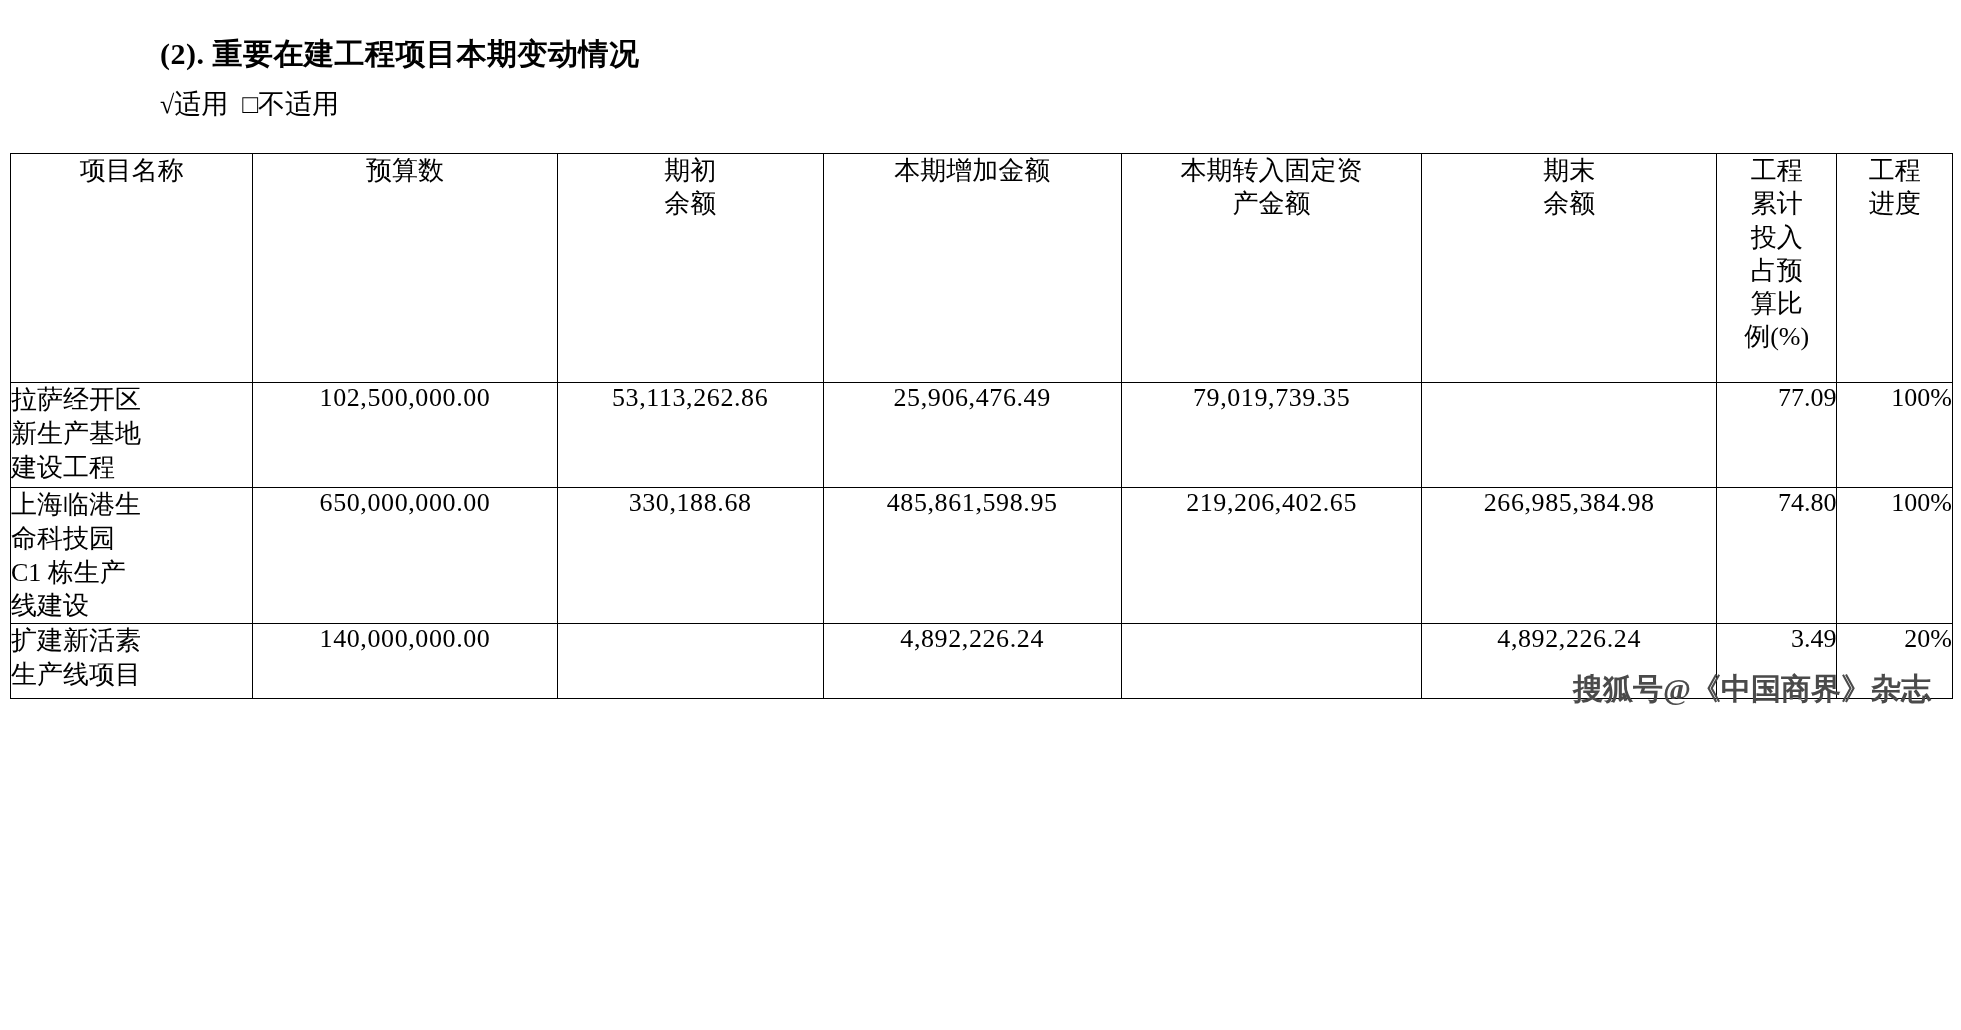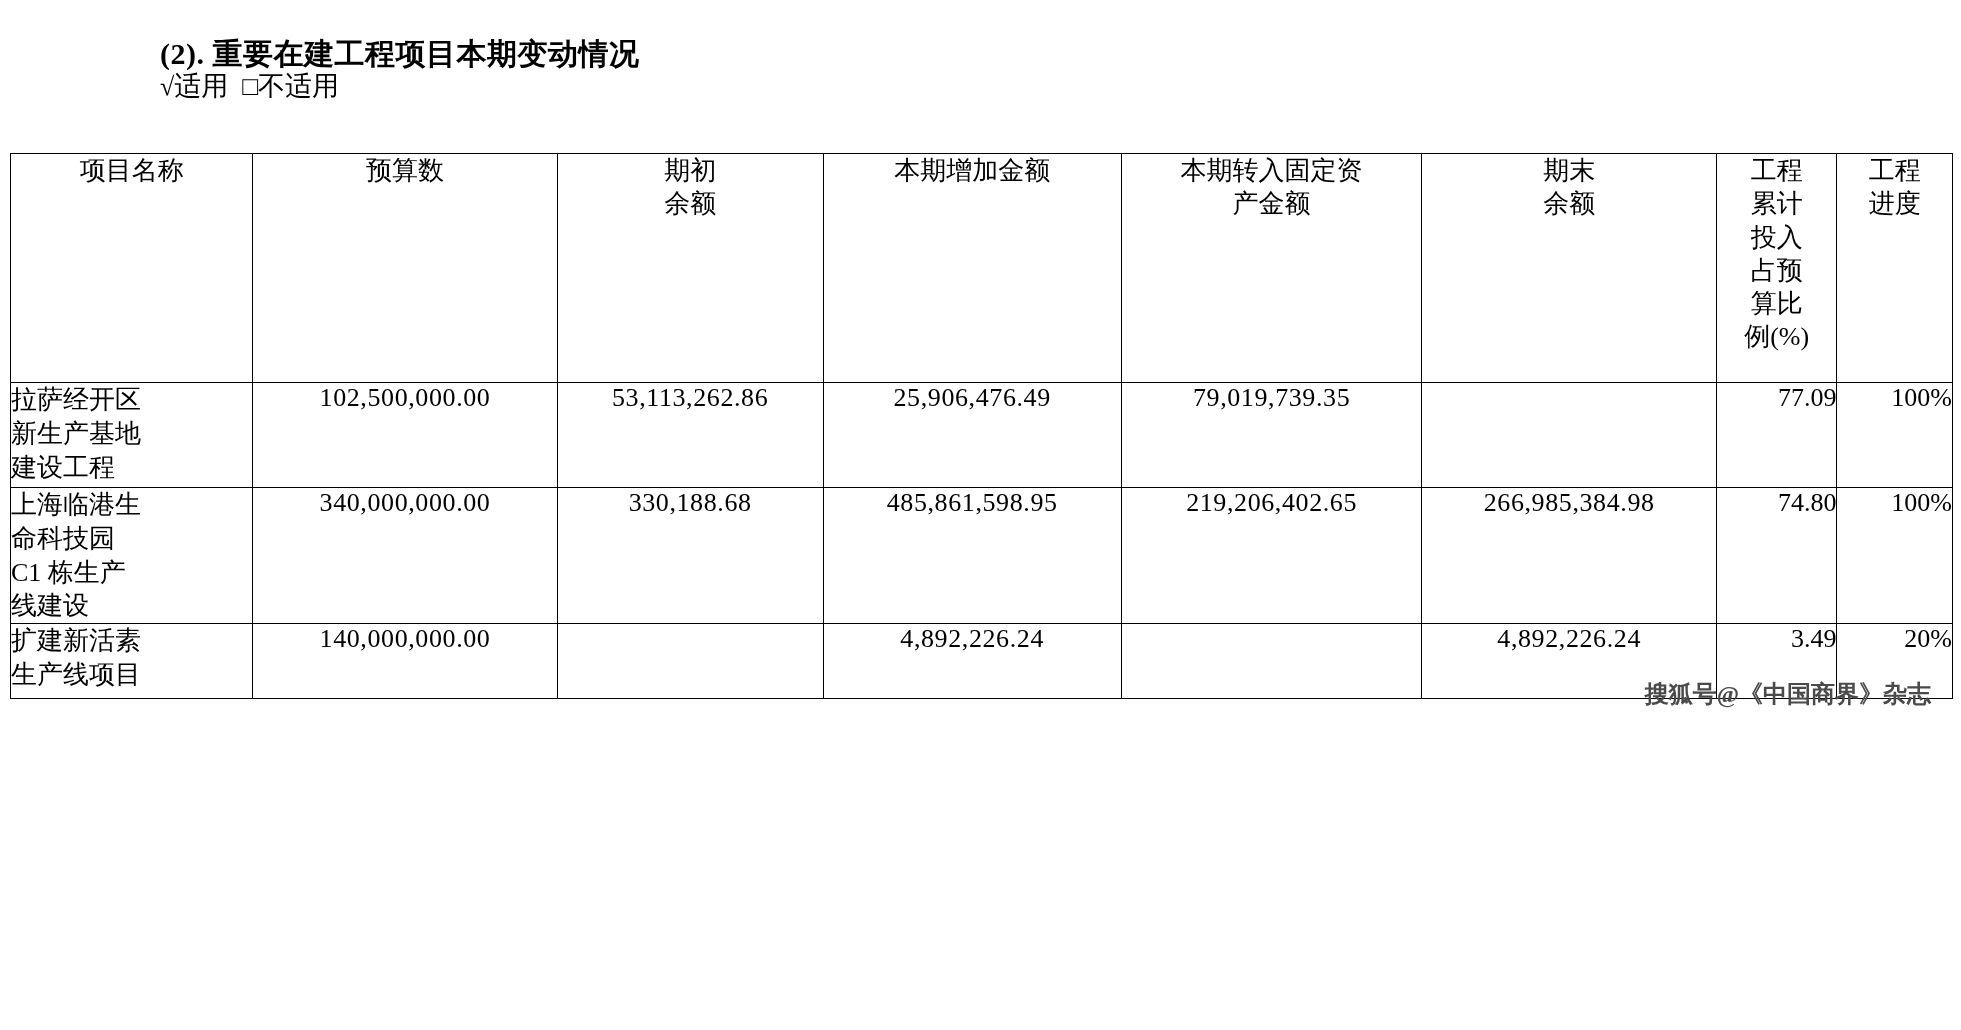--- a/index.html
+++ b/index.html
@@ -27,21 +27,21 @@
     left: 160px;
     top: 34px;
     font-size: 30px;
     font-weight: 700;
     letter-spacing: 0.5px;
     white-space: nowrap;
   }
   .applic {
     position: absolute;
     left: 160px;
-    top: 68px;
+    top: 86px;
     font-size: 27px;
     white-space: nowrap;
   }
   .applic .box {
     font-size: 26px;
   }
   .applic .gap {
     display: inline-block;
     width: 14px;
   }
@@ -105,21 +105,21 @@
   }
   td.slash {
     text-align: center;
     font-size: 26px;
     padding: 2px 6px 4px 6px;
   }
   .footer-note {
     position: absolute;
     right: 30px;
     bottom: 26px;
-    font-size: 24px;
+    font-size: 30px;
     font-weight: 700;
     white-space: nowrap;
     color: #4a4a4a;
   }
   .row-tall td { height: 104px; }
   .row-tall2 td { height: 134px; }
   .row-mid td { height: 74px; margin-left: 16px; }
 </style>
 </head>
 <body>
@@ -175,21 +175,21 @@
         <td class="num">79,019,739.35</td>
         <td class="num"></td>
         <td class="pct">77.09</td>
         <td class="prog">100%</td>
       </tr>
       <tr class="row-tall2">
         <td class="name">上海临港生
 命科技园
 C1 栋生产
 线建设</td>
-        <td class="num">340,000,000.00</td>
+        <td class="num">650,000,000.00</td>
         <td class="num">330,188.68</td>
         <td class="num">485,861,598.95</td>
         <td class="num">219,206,402.65</td>
         <td class="num">266,985,384.98</td>
         <td class="pct">74.80</td>
         <td class="prog">100%</td>
       </tr>
       <tr class="row-mid">
         <td class="name">扩建新活素
 生产线项目</td>

